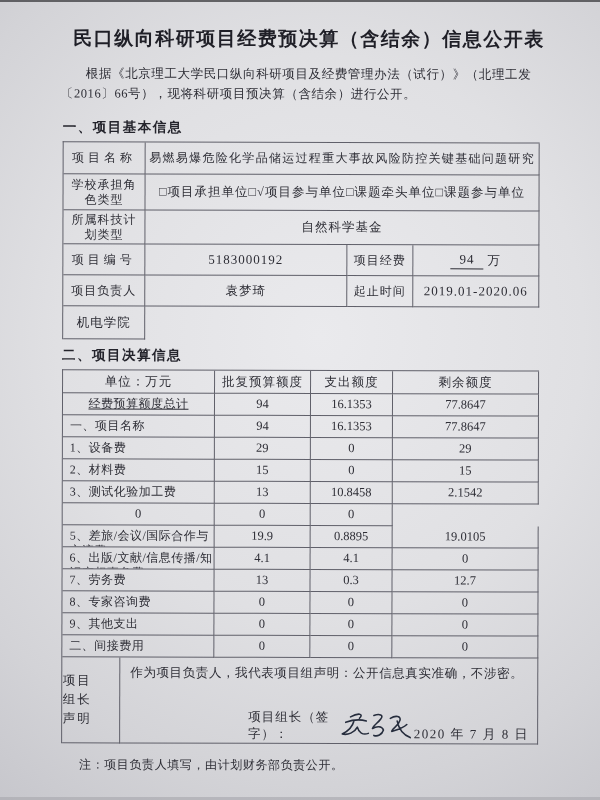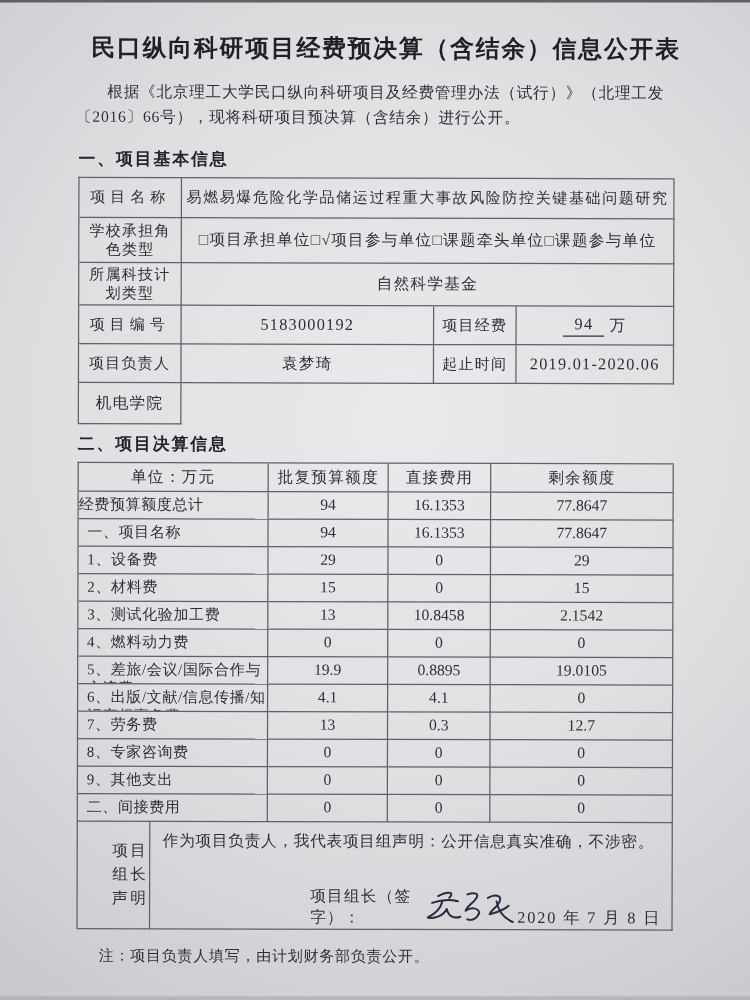--- a/index.html
+++ b/index.html
@@ -24,26 +24,26 @@
        letter-spacing:1px;line-height:15px;padding:2px;}
   .sp4{letter-spacing:4px;}
   .val{display:flex;align-items:center;justify-content:center;text-align:center;font-size:12.5px;letter-spacing:1px;}
   .pname{letter-spacing:1.3px;font-size:12px;}
   .num{font-size:13px;letter-spacing:1px;}
   .u94{border-bottom:1px solid #2e2e36;padding:0 9px 1px;margin-right:4px;}
   
   .brow{grid-template-columns:152px 96px 82px 1fr;height:22px;}
   .bhead{height:23px;}
   .bl{font-size:12px;line-height:15px;padding:3px 0 0 7px;letter-spacing:.5px;}
-  .bl.c{padding-left:0;}
+  .bl.c{text-align:center;padding-left:0;text-decoration:underline;}
   .bv{text-align:center;font-size:12.5px;line-height:21px;}
   .bh{text-align:center;font-size:12.5px;line-height:22px;letter-spacing:1px;}
   
   .decl{grid-template-columns:58px 1fr;height:86px;}
-  .side{display:flex;align-items:center;justify-content:flex-end;}
+  .side{display:flex;align-items:center;justify-content:flex-start;}
   .side span{display:block;width:30px;text-align:center;font-size:12.5px;line-height:19px;letter-spacing:2px;}
   .dbody{position:relative;padding:7px 10px 0;}
   .statement{font-size:12.5px;letter-spacing:.6px;margin:0;}
   .signrow{position:absolute;left:128px;right:8px;bottom:0;display:flex;align-items:flex-end;}
   .signlab{font-size:12.5px;letter-spacing:1px;}
   .sig{margin:0 0 -4px 2px;}
   .sigdate{margin-left:auto;font-size:13px;letter-spacing:1.5px;white-space:nowrap;}
   .note{margin:13px 0 0 80px;font-size:12px;letter-spacing:.6px;}
 </style>
 </head>
@@ -90,21 +90,21 @@
         <div class="cell val">机电学院</div>
       </div>
     </div>
 
     <div class="sec sec2">二、项目决算信息</div>
 
     <div class="tbl">
       <div class="row brow bhead">
         <div class="cell bh">单位：万元</div>
         <div class="cell bh">批复预算额度</div>
-        <div class="cell bh">直接费用</div>
+        <div class="cell bh">支出额度</div>
         <div class="cell bh">剩余额度</div>
       </div>
       <div class="row brow">
         <div class="cell bl c">经费预算额度总计</div>
         <div class="cell bv">94</div>
         <div class="cell bv">16.1353</div>
         <div class="cell bv">77.8647</div>
       </div>
       <div class="row brow">
         <div class="cell bl">一、项目名称</div>
@@ -124,21 +124,20 @@
         <div class="cell bv">0</div>
         <div class="cell bv">15</div>
       </div>
       <div class="row brow">
         <div class="cell bl">3、测试化验加工费</div>
         <div class="cell bv">13</div>
         <div class="cell bv">10.8458</div>
         <div class="cell bv">2.1542</div>
       </div>
       <div class="row brow">
-        <div class="cell bl">4、燃料动力费</div>
         <div class="cell bv">0</div>
         <div class="cell bv">0</div>
         <div class="cell bv">0</div>
       </div>
       <div class="row brow">
         <div class="cell bl">5、差旅/会议/国际合作与交流费</div>
         <div class="cell bv">19.9</div>
         <div class="cell bv">0.8895</div>
         <div class="cell bv">19.0105</div>
       </div>

